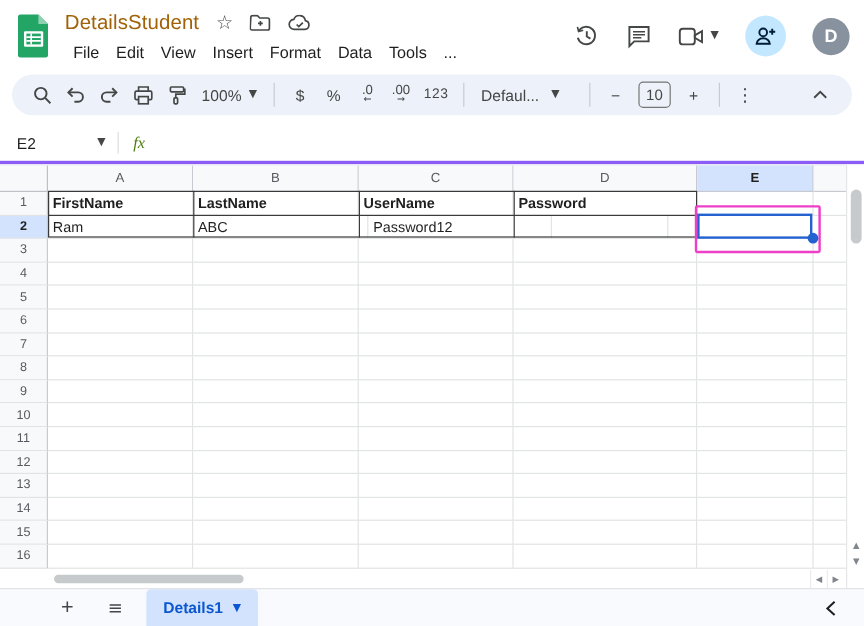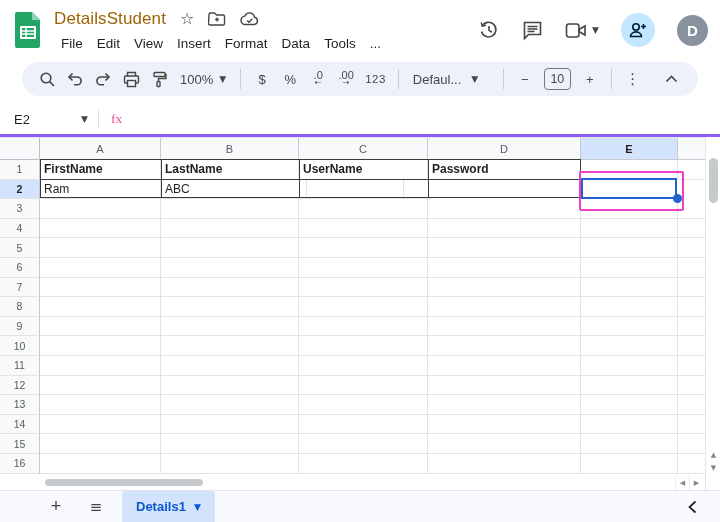--- a/index.html
+++ b/index.html
@@ -19,37 +19,37 @@
   .menu-row { display:flex; align-items:center; height:22px; }
   .menu-item { font-size:13.5px; color:#1f1f1f; padding:2px 7px; border-radius:6px; cursor:default; }
   .tb-right { display:flex; align-items:center; gap:22px; }
   .tb-right .icon-btn { display:flex; align-items:center; color:#444746; }
   .cam-wrap { display:flex; align-items:center; gap:5px; }
   .dd { font-size:9px; color:#444746; }
   .share-btn { width:34px; height:34px; border-radius:50%; background:#c2e7ff; display:flex; align-items:center; justify-content:center; color:#001d35; }
   .avatar { width:31px; height:31px; border-radius:50%; background:#87929e; color:#fff; font-size:15px; font-weight:bold; display:flex; align-items:center; justify-content:center; }
 
   
-  .toolbar { height:44px; padding:2px 22px 8px; }
+  .toolbar { height:44px; padding:2px 10px 8px; }
   .pill { background:#edf2fa; border-radius:18px; height:34px; display:flex; align-items:center; padding:0 14px 0 12px; gap:2px; }
   .t-btn { min-width:26px; height:26px; border-radius:4px; display:flex; align-items:center; justify-content:center; color:#444746; font-size:13px; padding:0 4px; }
   .t-sep { width:1px; height:20px; background:#c7cbd1; margin:0 6px; }
   .t-zoom { display:flex; align-items:center; gap:6px; font-size:13px; color:#444746; padding:0 6px; }
   .dec { display:flex; flex-direction:column; align-items:center; line-height:.8; font-size:11px; }
   .dec .arr { font-size:8px; }
   .t-123 { font-size:11.5px; letter-spacing:.5px; }
   .font-sel { display:flex; align-items:center; gap:10px; font-size:13px; color:#444746; padding:0 6px; min-width:88px; }
   .size-box { width:27px; height:22px; border:1px solid #747775; border-radius:4px; display:flex; align-items:center; justify-content:center; font-size:12.5px; color:#444746; background:transparent; margin:0 4px; }
   .collapse { margin-left:auto; }
 
   
   .formulabar { height:33px; display:flex; align-items:center; border-bottom:3px solid #8b5cf6; background:#fff; }
   .namebox { width:98px; display:flex; align-items:center; justify-content:space-between; padding:0 10px 0 14px; font-size:13px; color:#1f1f1f; }
   .fb-sep { width:1px; height:18px; background:#dcdfe3; margin-right:12px; }
-  .fx { font-size:13.5px; color:#ec4899; font-family:"Liberation Serif","DejaVu Serif",serif; margin-right:10px; }
+  .fx { font-style:italic; font-size:13.5px; color:#4d7c0f; font-family:"Liberation Serif","DejaVu Serif",serif; margin-right:10px; }
   .fb-input { flex:1; height:100%; }
 
   
   .grid { position:relative; height:353px; background:#fff; overflow:hidden; }
   .gh-row { display:flex; border-top:1px solid #e1e3e6; }
   .corner { width:40px; height:22px; background:#f8f9fa; border-right:1px solid #bdc1c6; border-bottom:1px solid #bdc1c6; }
   .colh { height:22px; background:#f8f9fa; border-right:1px solid #c7cbd1; border-bottom:1px solid #c7cbd1; display:flex; align-items:center; justify-content:center; font-size:11px; color:#575b5f; }
   .colh.sel { background:#d3e3fd; color:#1f1f1f; font-weight:bold; }
   .g-row { display:flex; height:19.6px; }
   .rowh { width:40px; background:#f8f9fa; border-right:1px solid #c7cbd1; border-bottom:1px solid #e2e3e3; display:flex; align-items:center; justify-content:center; font-size:10.5px; color:#575b5f; }
@@ -249,20 +249,21 @@
         <div class="cell bold" style="width: 138px;">LastName</div>
         <div class="cell bold" style="width: 129px;">UserName</div>
         <div class="cell bold" style="width: 153px;">Password</div>
         <div class="cell bold" style="width: 97px;"></div>
         <div class="cell" style="width: 27px; border-right: none;"></div>
       </div>
       <div class="g-row">
         <div class="rowh sel">2</div>
         <div class="cell" style="width: 121px;">Ram</div>
         <div class="cell" style="width: 146px;">ABC</div>
+        <div class="cell" style="width: 153px;">Password12</div>
         <div class="cell" style="width: 97px;"></div>
         <div class="cell" style="width: 27px; border-right: none;"></div>
       </div>
       <div class="g-row">
         <div class="rowh">3</div>
         <div class="cell" style="width: 121px;"></div>
         <div class="cell" style="width: 138px;"></div>
         <div class="cell" style="width: 129px;"></div>
         <div class="cell" style="width: 153px;"></div>
         <div class="cell" style="width: 97px;"></div>

